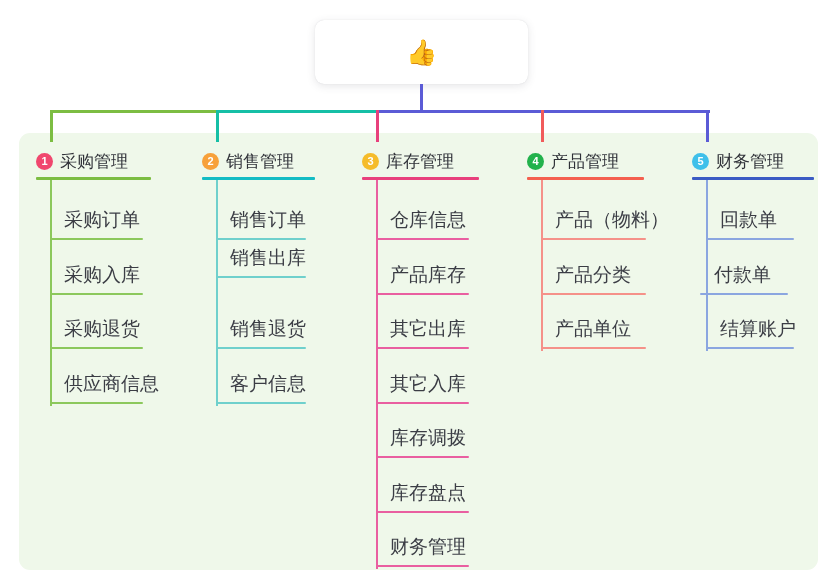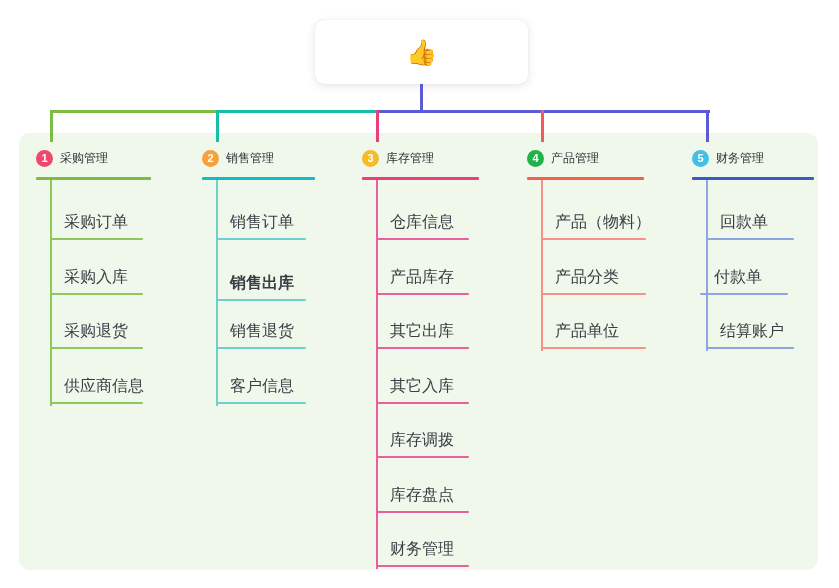--- a/index.html
+++ b/index.html
@@ -37,30 +37,30 @@
 
   
   .col{position:absolute;top:0;}
   .col-head{position:absolute;white-space:nowrap;display:flex;align-items:center;gap:7px;}
   .badge{
     width:17px;height:17px;border-radius:50%;
     display:inline-flex;align-items:center;justify-content:center;
     color:#ffffff;font-size:11px;line-height:1;font-weight:600;
     flex:0 0 auto;
   }
-  .head-text{font-size:12px;color:#2f3138;}
+  .head-text{font-size:17px;color:#2f3138;}
   .head-rule{position:absolute;height:3px;border-radius:1px;}
 
   
   .spine{position:absolute;width:2px;}
 
   
   .leaf{position:absolute;}
   .leaf-text{
-    position:absolute;font-size:16px;color:#3b3d45;white-space:nowrap;
+    position:absolute;font-size:19px;color:#3b3d45;white-space:nowrap;
     left:14px;bottom:7px;
   }
   .leaf-rule{position:absolute;height:2px;left:0;bottom:0;border-radius:1px;}
 </style>
 </head>
 <body>
 
 <div id="root">
 
   <div class="panel"></div>
@@ -112,21 +112,21 @@
         <div class="col-head" style="left: 0px; top: 150px;">
           <span class="badge" style="background: rgb(247, 161, 58);">2</span>
           <span class="head-text">销售管理</span>
         </div>
         <div class="head-rule" style="left: 0px; top: 177px; width: 113px; background: rgb(19, 188, 196);"></div>
         <div class="spine" style="left: 14px; top: 180px; height: 225.5px; background: rgb(111, 208, 204);"></div>
         <div class="leaf" style="left: 14px; top: 204px; width: 90px; height: 36px;">
           <span class="leaf-text">销售订单</span>
           <div class="leaf-rule" style="width: 90px; background: rgb(111, 208, 204);"></div>
         </div>
-        <div class="leaf" style="left: 14px; top: 265px; width: 90px; height: 36px; font-weight: bold;">
+        <div class="leaf" style="left: 14px; top: 242px; width: 90px; height: 36px;">
           <span class="leaf-text">销售出库</span>
           <div class="leaf-rule" style="width: 90px; background: rgb(111, 208, 204);"></div>
         </div>
         <div class="leaf" style="left: 14px; top: 313px; width: 90px; height: 36px;">
           <span class="leaf-text">销售退货</span>
           <div class="leaf-rule" style="width: 90px; background: rgb(111, 208, 204);"></div>
         </div>
         <div class="leaf" style="left: 14px; top: 367.5px; width: 90px; height: 36px;">
           <span class="leaf-text">客户信息</span>
           <div class="leaf-rule" style="width: 90px; background: rgb(111, 208, 204);"></div>

